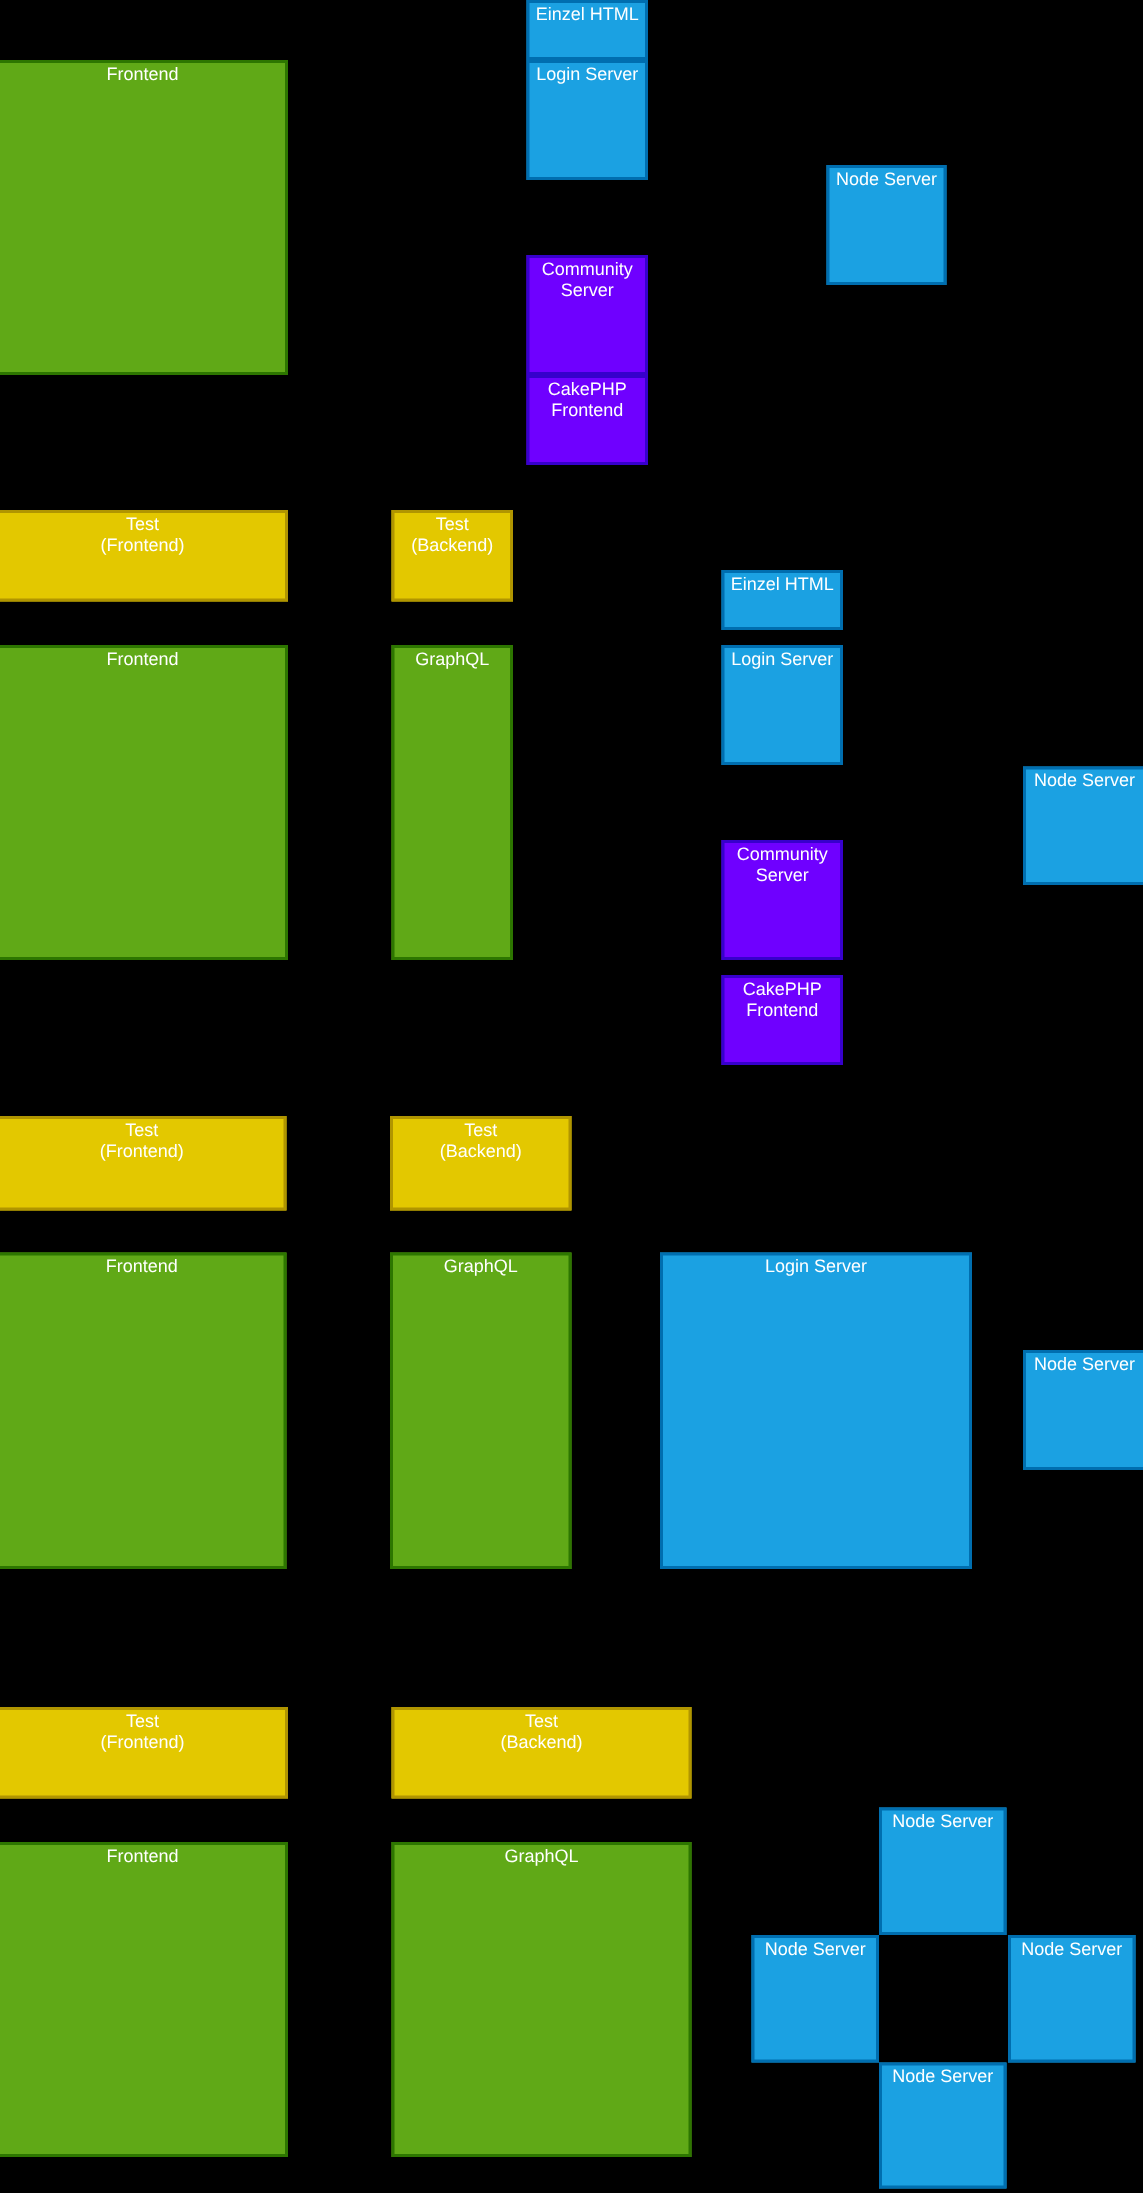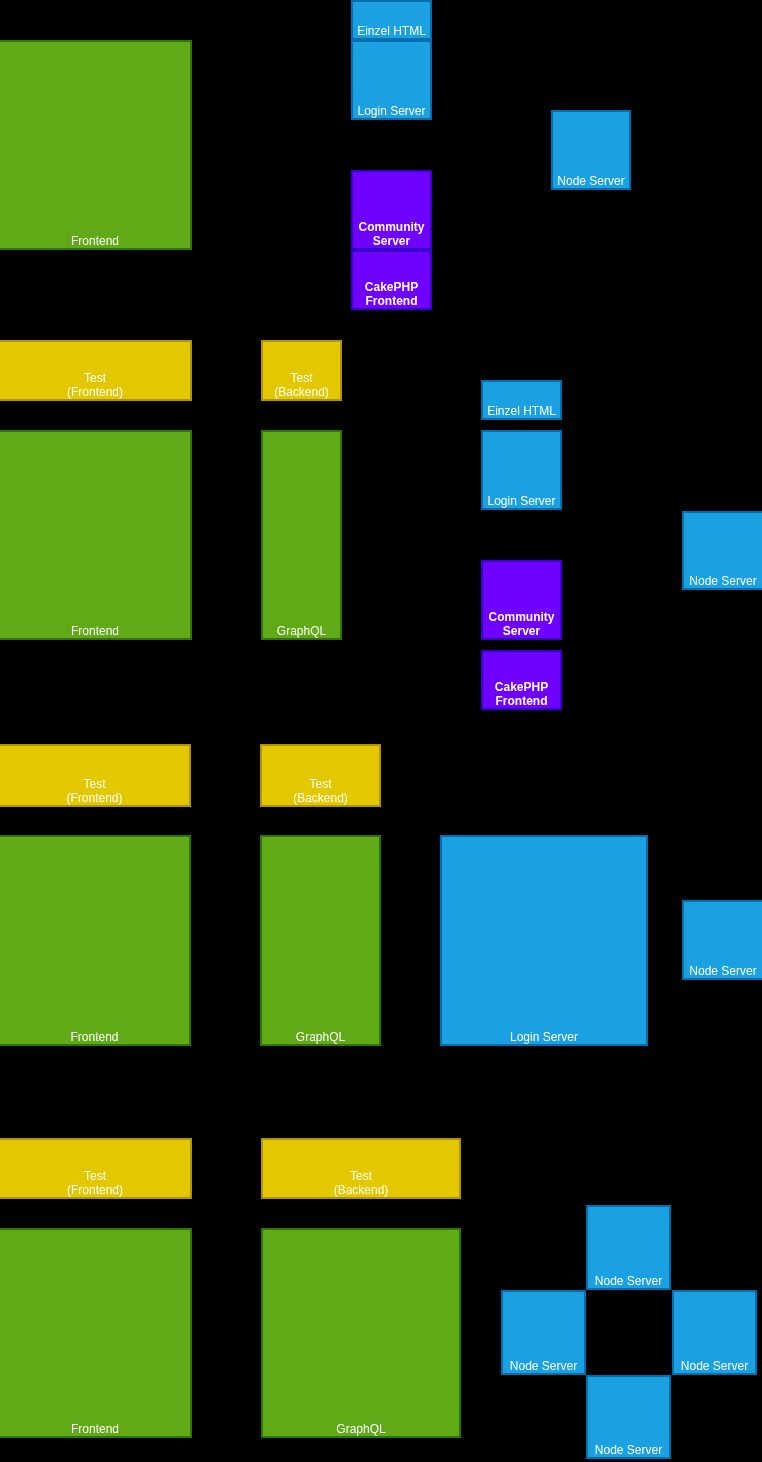--- a/index.html
+++ b/index.html
@@ -12,35 +12,35 @@
     width: 762px;
     height: 1462px;
     overflow: hidden;
     background: var(--background, #000000);
   }
   .node {
     position: absolute;
     box-sizing: border-box;
     border: 2px solid transparent;
     display: flex;
-    align-items: flex-end;
+    align-items: flex-start;
     justify-content: center;
     text-align: center;
     color: var(--text-color, #ffffff);
     font-family: "Liberation Sans", sans-serif;
     font-size: 12px;
     line-height: 1.17;
   }
   .node > span {
     white-space: pre-line;
     pointer-events: none;
   }
   .node.green  { background: var(--green-fill,  #60a917); border-color: var(--green-stroke,  #2d7600); }
   .node.blue   { background: var(--blue-fill,   #1ba1e2); border-color: var(--blue-stroke,   #006eaf); }
-  .node.purple { background: var(--purple-fill, #6f00ff); border-color: var(--purple-stroke, #3700cc); font-weight: bold; }
+  .node.purple { background: var(--purple-fill, #6f00ff); border-color: var(--purple-stroke, #3700cc); }
   .node.yellow { background: var(--yellow-fill, #e3c800); border-color: var(--yellow-stroke, #b09500); }
 </style>
 </head>
 <body>
 
 <div id="canvas" style="--background: #000000; --text-color: #ffffff; --green-fill: #60a917; --green-stroke: #2d7600; --blue-fill: #1ba1e2; --blue-stroke: #006eaf; --purple-fill: #6f00ff; --purple-stroke: #3700cc; --yellow-fill: #e3c800; --yellow-stroke: #b09500;">
     <div class="node green" style="left: -2px; top: 40px; width: 194px; height: 210px;">
       <span>Frontend</span>
     </div>
     <div class="node blue" style="left: 351px; top: 0px; width: 81px; height: 40px;">

